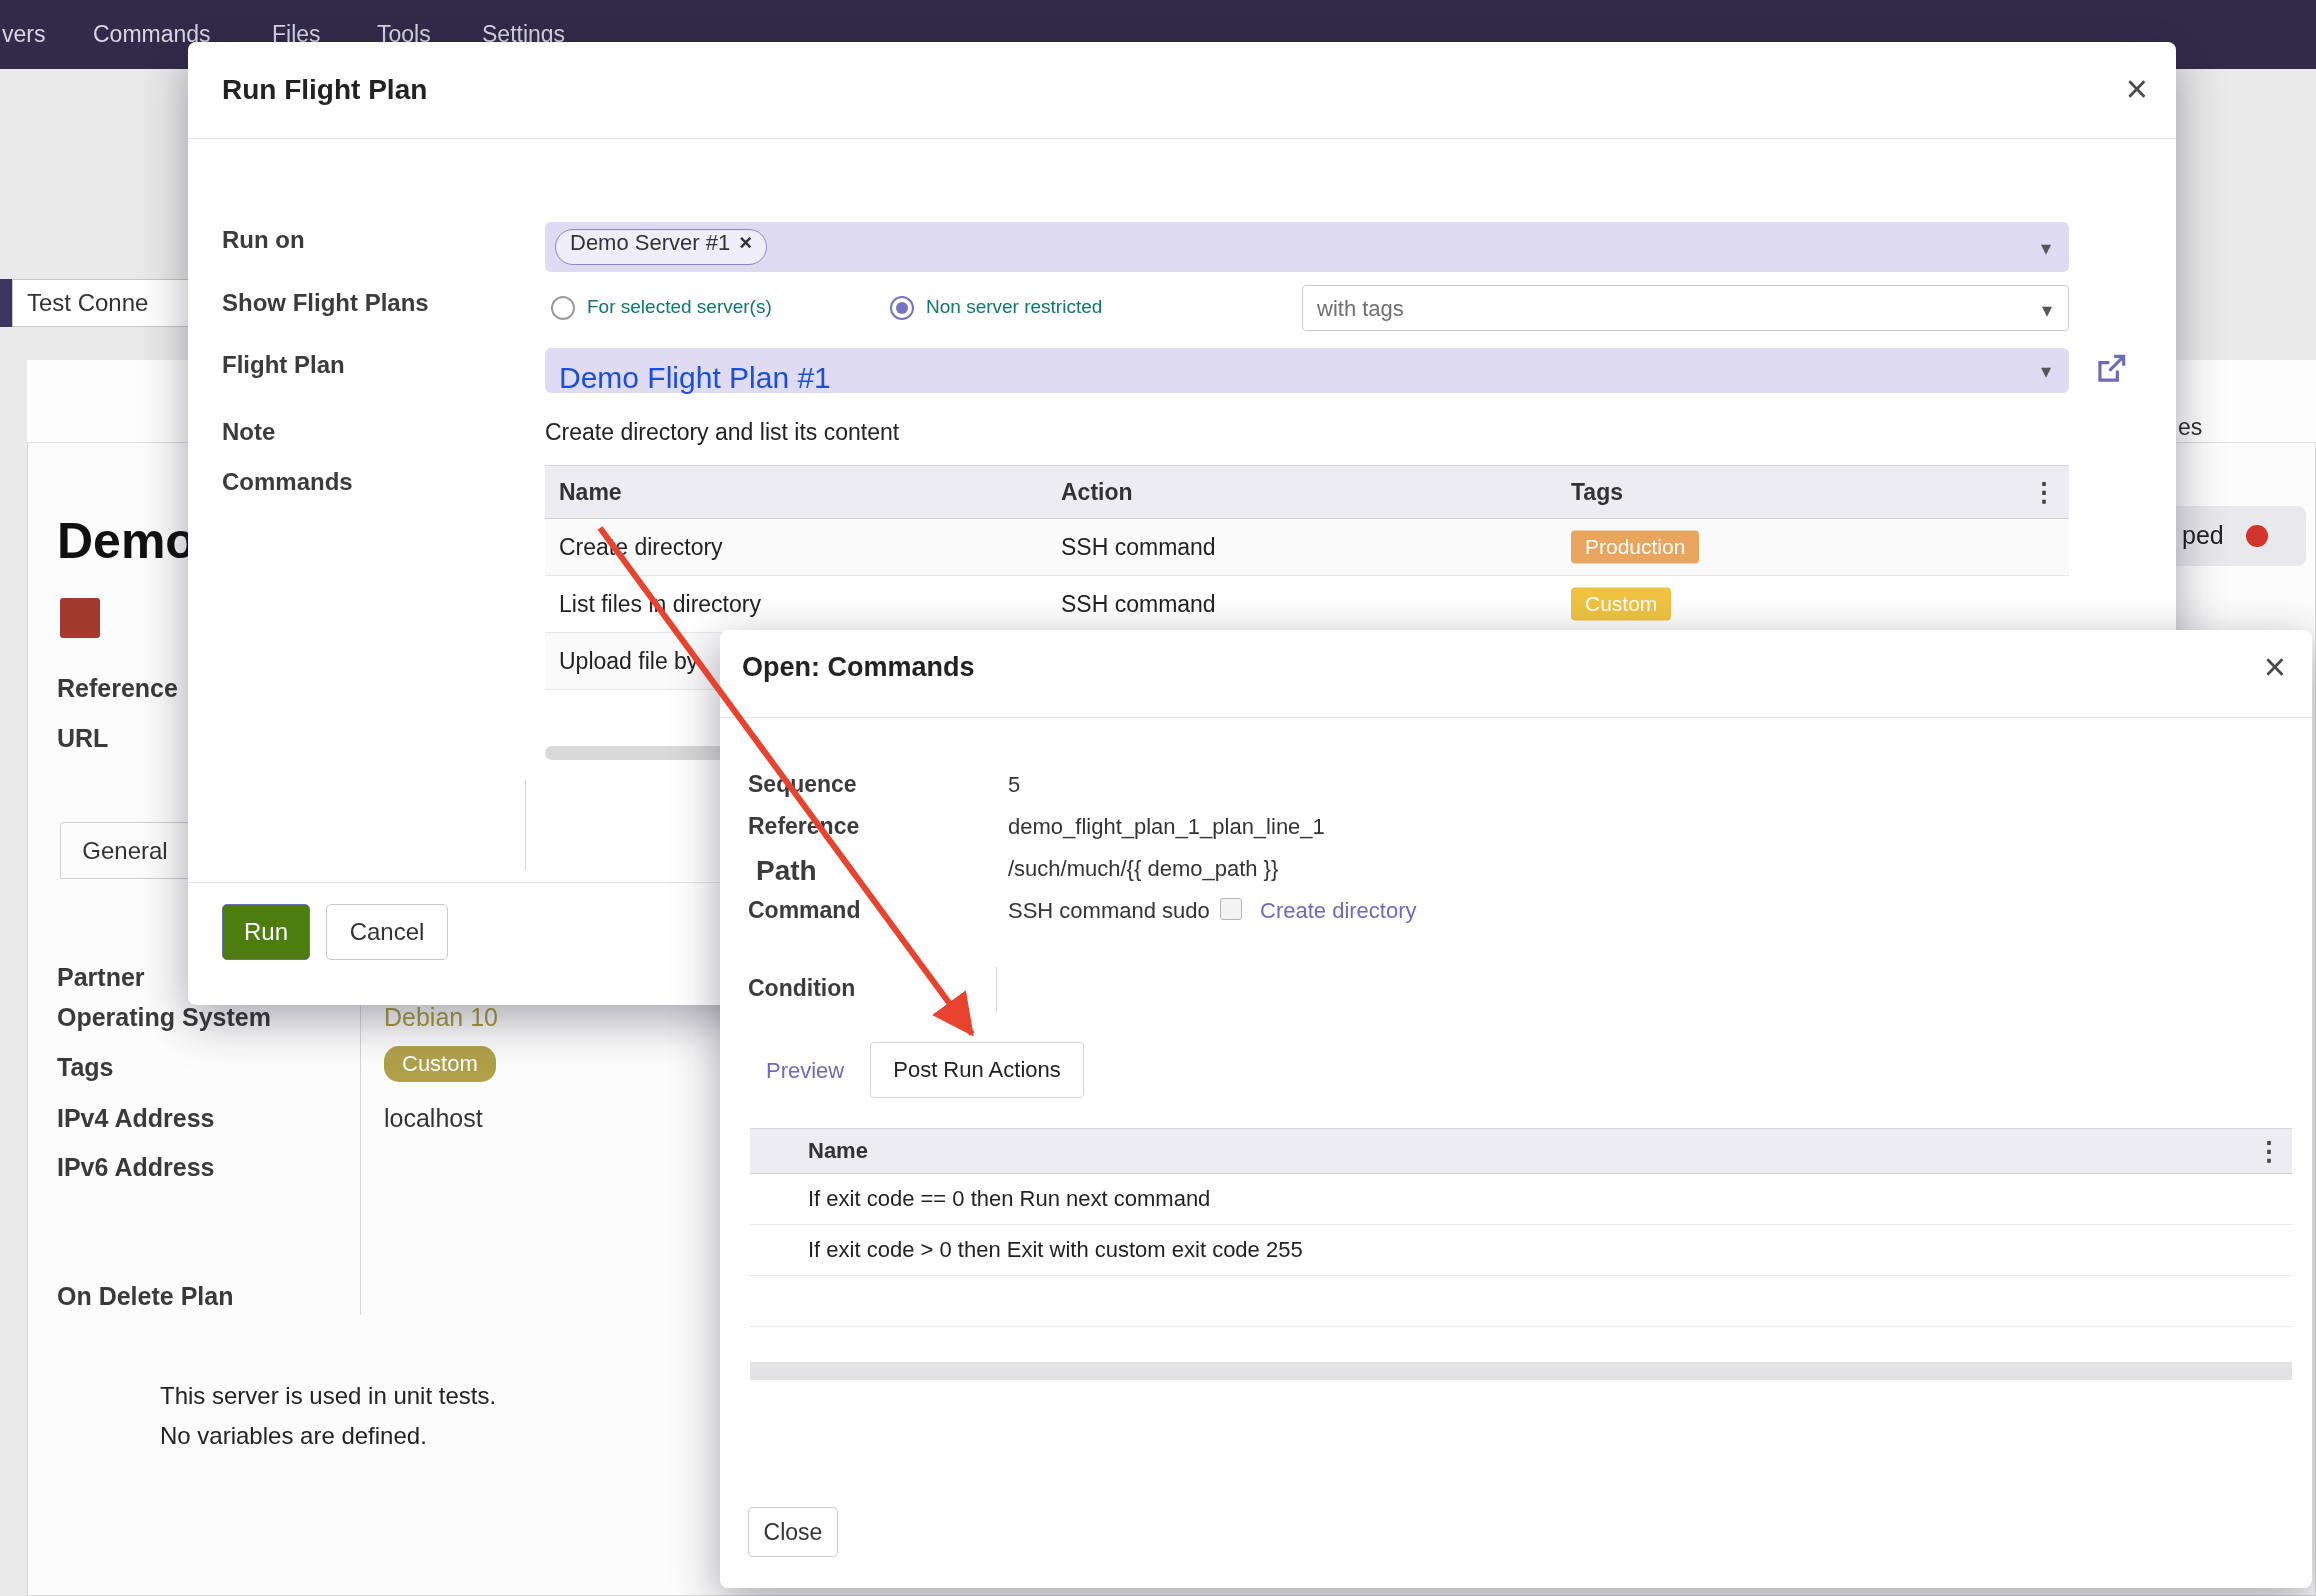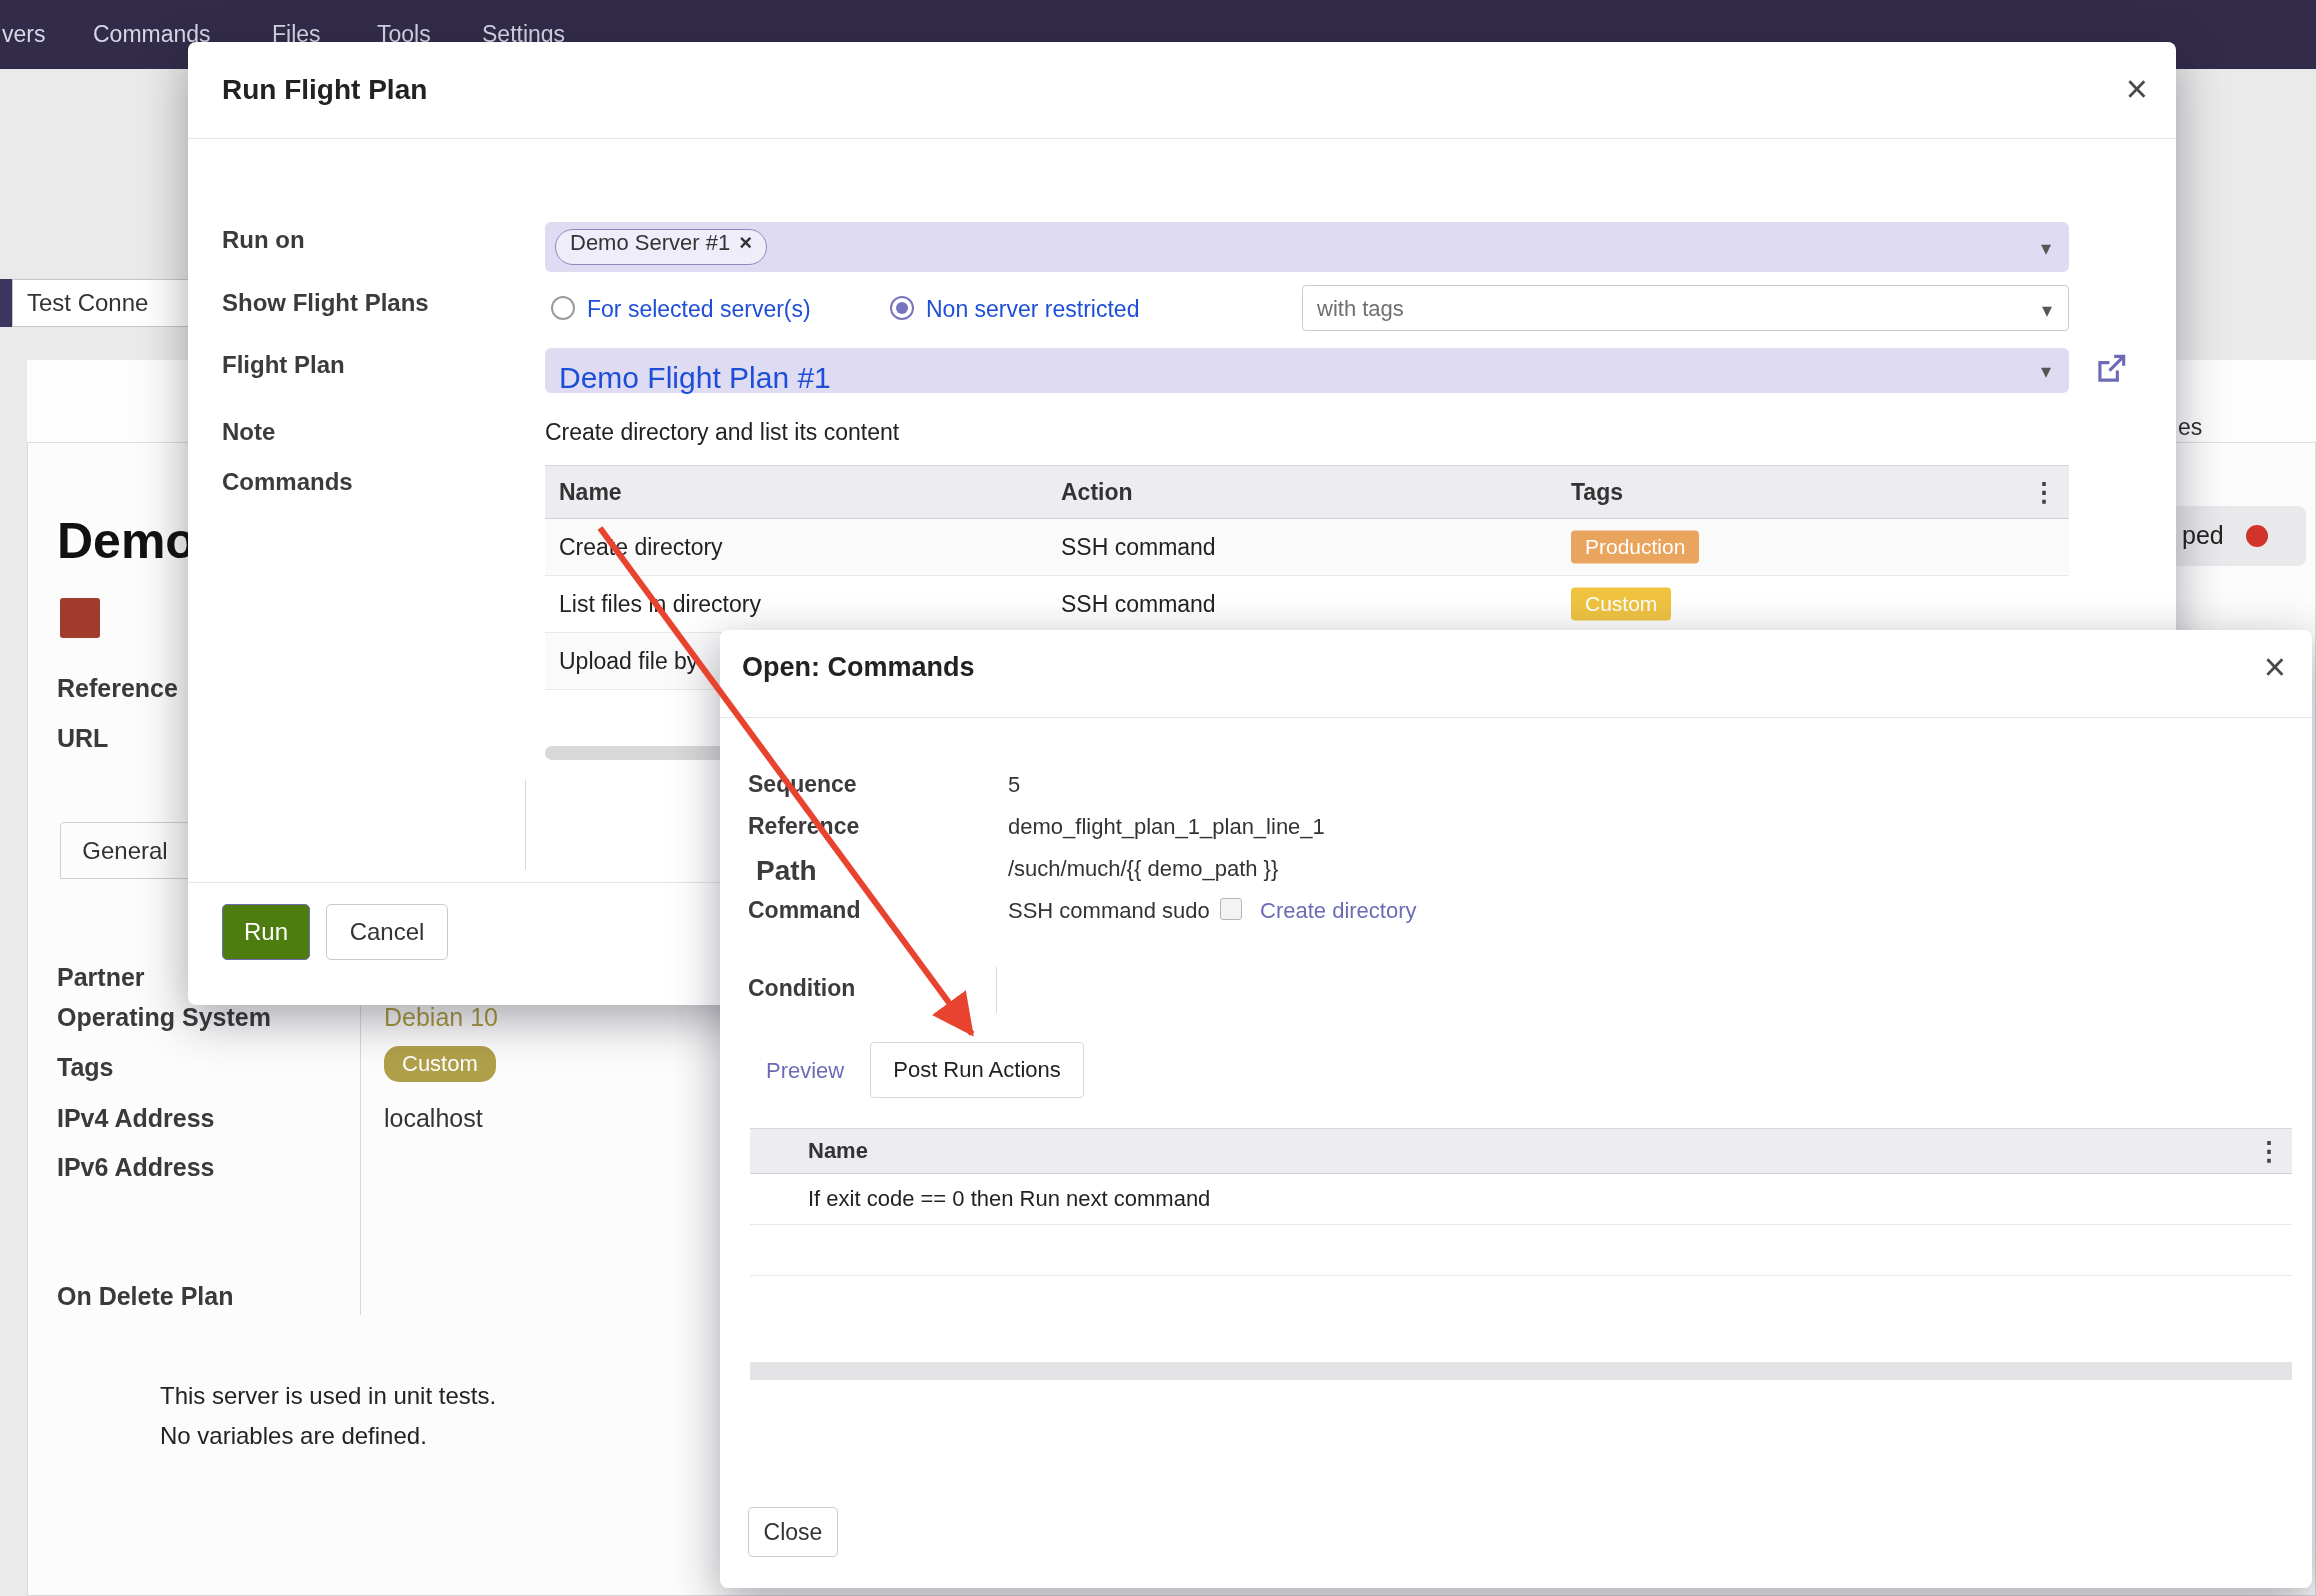--- a/index.html
+++ b/index.html
@@ -17,21 +17,21 @@
   .mclose{position:absolute;font-size:38px;color:#4a4a4a;line-height:1;cursor:pointer}
   .hdiv{position:absolute;left:0;right:0;height:1px;background:#e5e5e5}
   .flabel{position:absolute;font-weight:700;font-size:24px;color:#3b3b3b;white-space:nowrap}
   .selfield{position:absolute;background:#dedbf3;border-radius:6px}
   .caret{position:absolute;color:#555;font-size:20px;line-height:1}
   .chip{position:absolute;display:flex;gap:9px;height:36px;padding:0 14px;border:1px solid #8d89c0;border-radius:18px;background:#efedf9;font-size:22px;color:#333;cursor:pointer}
   .chip-x{font-weight:700;font-size:22px;color:#333;cursor:pointer}
   .radio{position:absolute;width:24px;height:24px;border-radius:50%;border:2px solid #9b9b9b;background:#fff;cursor:pointer}
   .radio.sel{border-color:#7775bd}
   .radio.sel::after{content:"";position:absolute;left:4px;top:4px;width:12px;height:12px;border-radius:50%;background:#7775bd}
-  .rlabel{position:absolute;font-size:23px;color:#1d4ed8;white-space:nowrap}
+  .rlabel{position:absolute;font-size:19px;color:#0f766e;white-space:nowrap}
   .table{position:absolute}
   .thead{position:relative;background:#ececf1;border-top:1px solid #d6d6da;border-bottom:1px solid #cfcfd4}
   .trow{position:relative;border-bottom:1px solid #e8e8e8;background:#fff}
   .trow.alt{background:#fafafb}
   .cell{position:absolute;font-size:23px;color:#222;white-space:nowrap;top:50%;transform:translateY(-50%)}
   .hcell{position:absolute;font-size:23px;font-weight:700;color:#333;white-space:nowrap;top:50%;transform:translateY(-50%)}
   .pill{display:inline-block;color:#fff;font-size:21px;padding:4px 14px;border-radius:4px;line-height:1.2}
   .kebab{position:absolute;font-weight:700;font-size:26px;color:#444;top:50%;transform:translateY(-50%);cursor:pointer}
   .btn{position:absolute;display:flex;align-items:center;justify-content:center;border-radius:5px;font-size:24px;cursor:pointer;white-space:nowrap}
   .btn.primary{background:#4d7c0f;border:1px solid #6e6db4;color:#fff}
@@ -188,20 +188,23 @@
     <div class="tab-active" style="left:150px;top:412px;width:214px;height:56px">Post Run Actions</div>
 
     <div class="table" style="left:30px;top:498px;width:1542px">
       <div class="thead" style="height:46px">
         <span class="hcell" style="left:58px;font-size:22px">Name</span>
         <span class="kebab" style="right:10px">⋮</span>
       </div>
       <div class="trow" style="height:51px">
         <span class="cell" style="left:58px;font-size:22px">If exit code == 0 then Run next command</span>
       </div>
+      <div class="trow" style="height:51px">
+        <span class="cell" style="left:58px;font-size:22px">If exit code &gt; 0 then Exit with custom exit code 255</span>
+      </div>
       <div class="trow" style="height:51px"></div>
     </div>
     <div class="abs" style="left:30px;top:732px;width:1542px;height:18px;background:#e3e3e6"></div>
 
     <div class="btn secondary" style="left:28px;top:877px;width:90px;height:50px;font-size:23px">Close</div>
   </div>
 
   <svg class="abs" style="left:0;top:0;z-index:60;pointer-events:none" width="2316" height="1596">
     <defs>
       <marker id="ah" markerWidth="9" markerHeight="8" refX="6.5" refY="3.5" orient="auto" markerUnits="strokeWidth">

